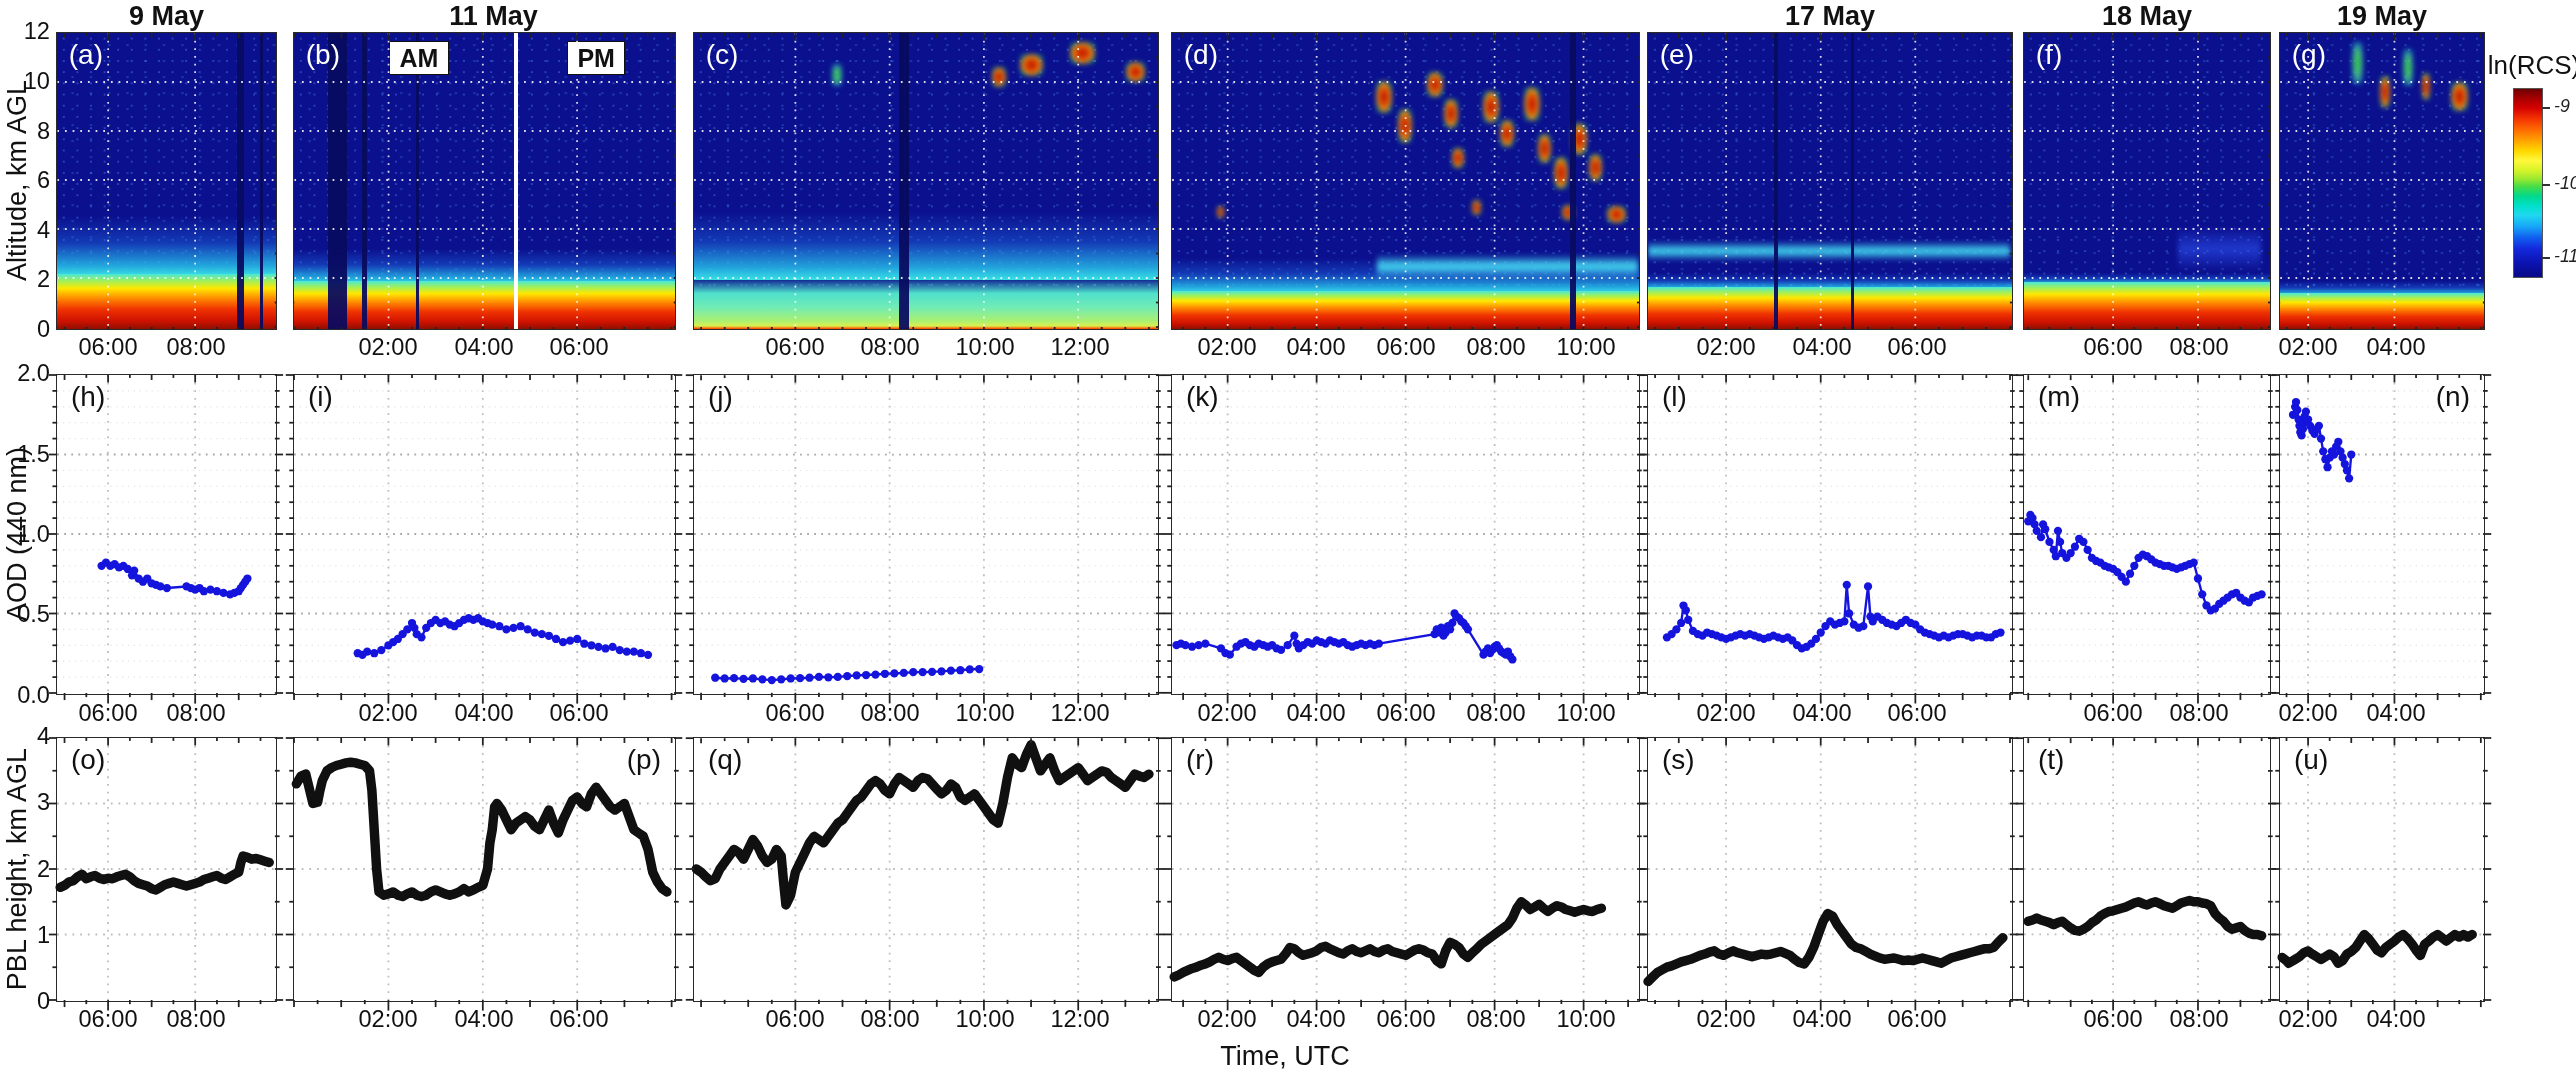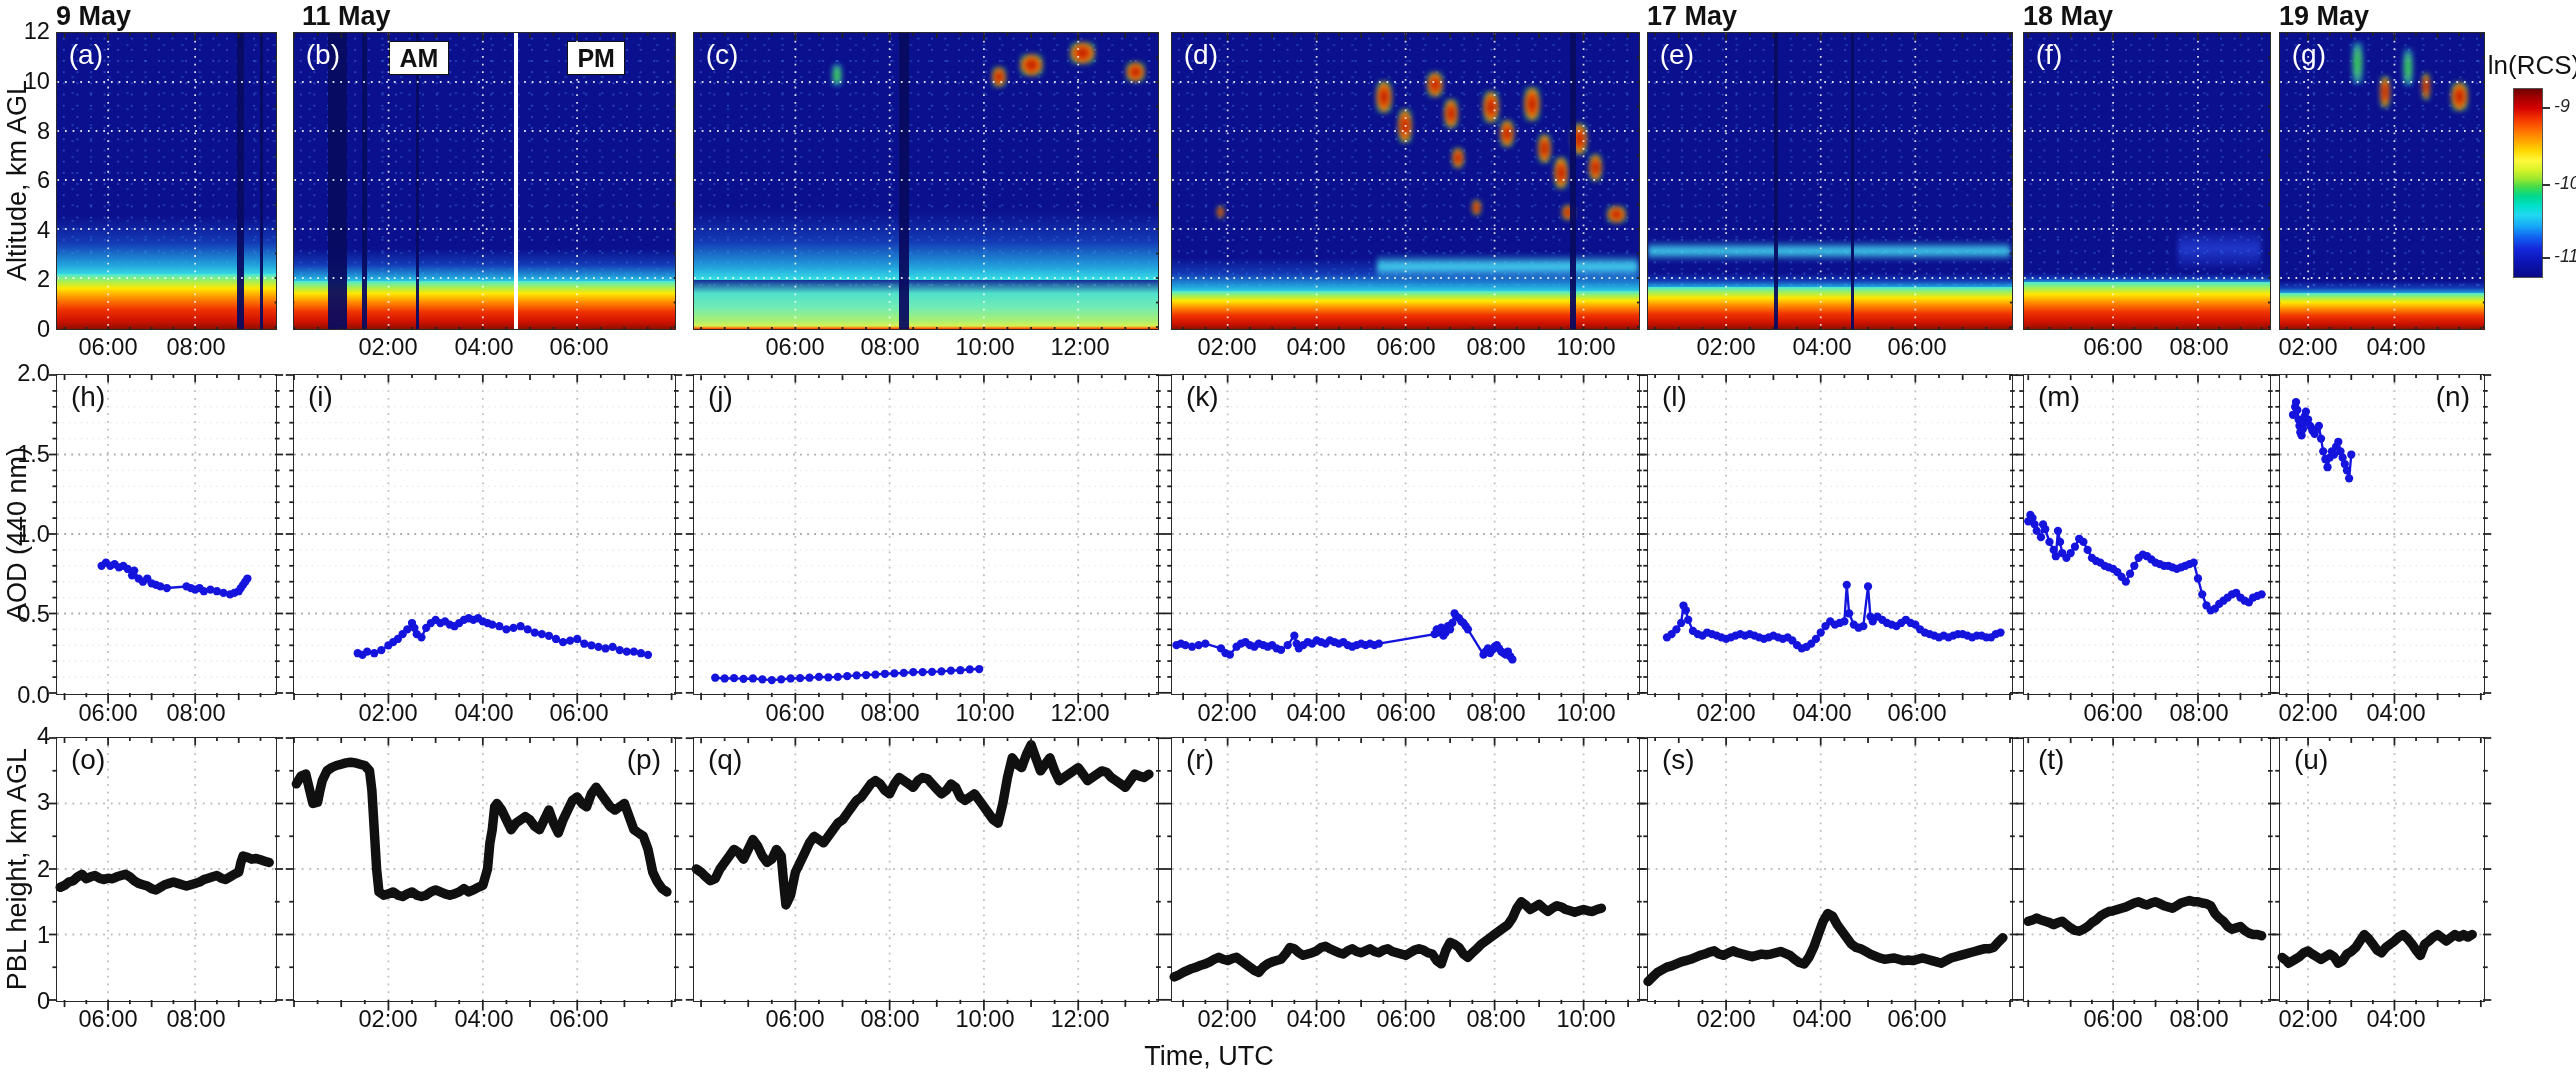--- a/index.html
+++ b/index.html
@@ -26,21 +26,21 @@
   .band{position:absolute;filter:blur(2.4px);
         background:linear-gradient(to bottom,rgba(0,0,0,0) 0%,rgba(70,225,245,.95) 50%,rgba(0,0,0,0) 100%);}
   .band.blue{background:linear-gradient(to bottom,rgba(0,0,0,0) 0%,rgba(50,90,255,.55) 50%,rgba(0,0,0,0) 100%);}
   .gapstripe{position:absolute;top:0;bottom:0;background:rgba(8,11,96,.94);}
   .divider{position:absolute;top:0;bottom:0;width:4.1px;background:#fff;}
   .ampm{position:absolute;background:#fff;border:1.8px solid #111;color:#111;
         font-size:25px;font-weight:600;padding:0.6px 9.4px;line-height:1.25;}
   .letter{position:absolute;top:5.9px;font-size:28px;}
   .letter.light{color:#fff;}
   .letter.dark{color:#111;}
-  .ptitle{position:absolute;text-align:left;font-size:27px;font-weight:bold;color:#111;}
+  .ptitle{position:absolute;text-align:center;font-size:27px;font-weight:bold;color:#111;}
   .xlab{position:absolute;width:106px;text-align:center;font-size:23.6px;color:#111;}
   .ylab{position:absolute;width:50px;text-align:right;font-size:23.6px;color:#111;}
   .axtitle{position:absolute;display:flex;align-items:center;justify-content:center;}
   .axtitle span{writing-mode:vertical-rl;transform:rotate(180deg);font-size:27px;color:#111;white-space:nowrap;}
   .xaxis-title{position:absolute;font-size:27px;color:#111;text-align:center;}
   #colorbar-title{position:absolute;font-size:26px;color:#111;text-align:center;}
   #colorbar{position:absolute;border:1.2px solid #555;
      background:linear-gradient(to bottom,#6f0000 0%,#a80000 5%,#d40000 10%,#f43600 16%,
        #ff6e00 22%,#ffa800 28%,#ffd800 33%,#fff83c 38%,#d8f428 43%,#98e830 48%,#44dc48 52%,
        #00d88c 57%,#00e0c8 62%,#20d8f0 67%,#18a8f8 73%,#1060f0 79%,#1428dc 85%,#0c14b4 92%,#080a86 100%);}
@@ -2162,21 +2162,21 @@
     <div class="xlab" style="left: 2255px; top: 1006px;">02:00</div>
     <div class="xlab" style="left: 2343px; top: 1006px;">04:00</div>
     <div class="ylab" style="left: 0px; top: 988px;">0</div>
     <div class="ylab" style="left: 0px; top: 922px;">1</div>
     <div class="ylab" style="left: 0px; top: 856px;">2</div>
     <div class="ylab" style="left: 0px; top: 789px;">3</div>
     <div class="ylab" style="left: 0px; top: 723px;">4</div>
     <div class="axtitle" style="left: 2.4px; top: 737px; width: 31px; height: 265px;">
       <span>PBL height, km AGL</span>
     </div>
-    <div class="xaxis-title" style="left: 1032px; top: 1041px; width: 354px;">Time, UTC</div>
+    <div class="xaxis-title" style="left: 1108px; top: 1041px; width: 354px;">Time, UTC</div>
     <div id="colorbar-title" style="position: absolute; left: 2475px; top: 50px; width: 118px; text-align: center; font-size: 26px; color: rgb(17, 17, 17);">ln(RCS)</div>
     <div id="colorbar" style="position: absolute; left: 2513px; top: 88px; width: 28px; height: 188px;"></div>
     <div class="cbtick" style="left: 2542px; top: 107px; width: 8.3px;"></div>
     <div class="cblab" style="left: 2554px; top: 96px;">-9</div>
     <div class="cbtick" style="left: 2542px; top: 184px; width: 8.3px;"></div>
     <div class="cblab" style="left: 2554px; top: 173px;">-10</div>
     <div class="cbtick" style="left: 2542px; top: 257px; width: 8.3px;"></div>
     <div class="cblab" style="left: 2554px; top: 246px;">-11</div>
   </div>
 

